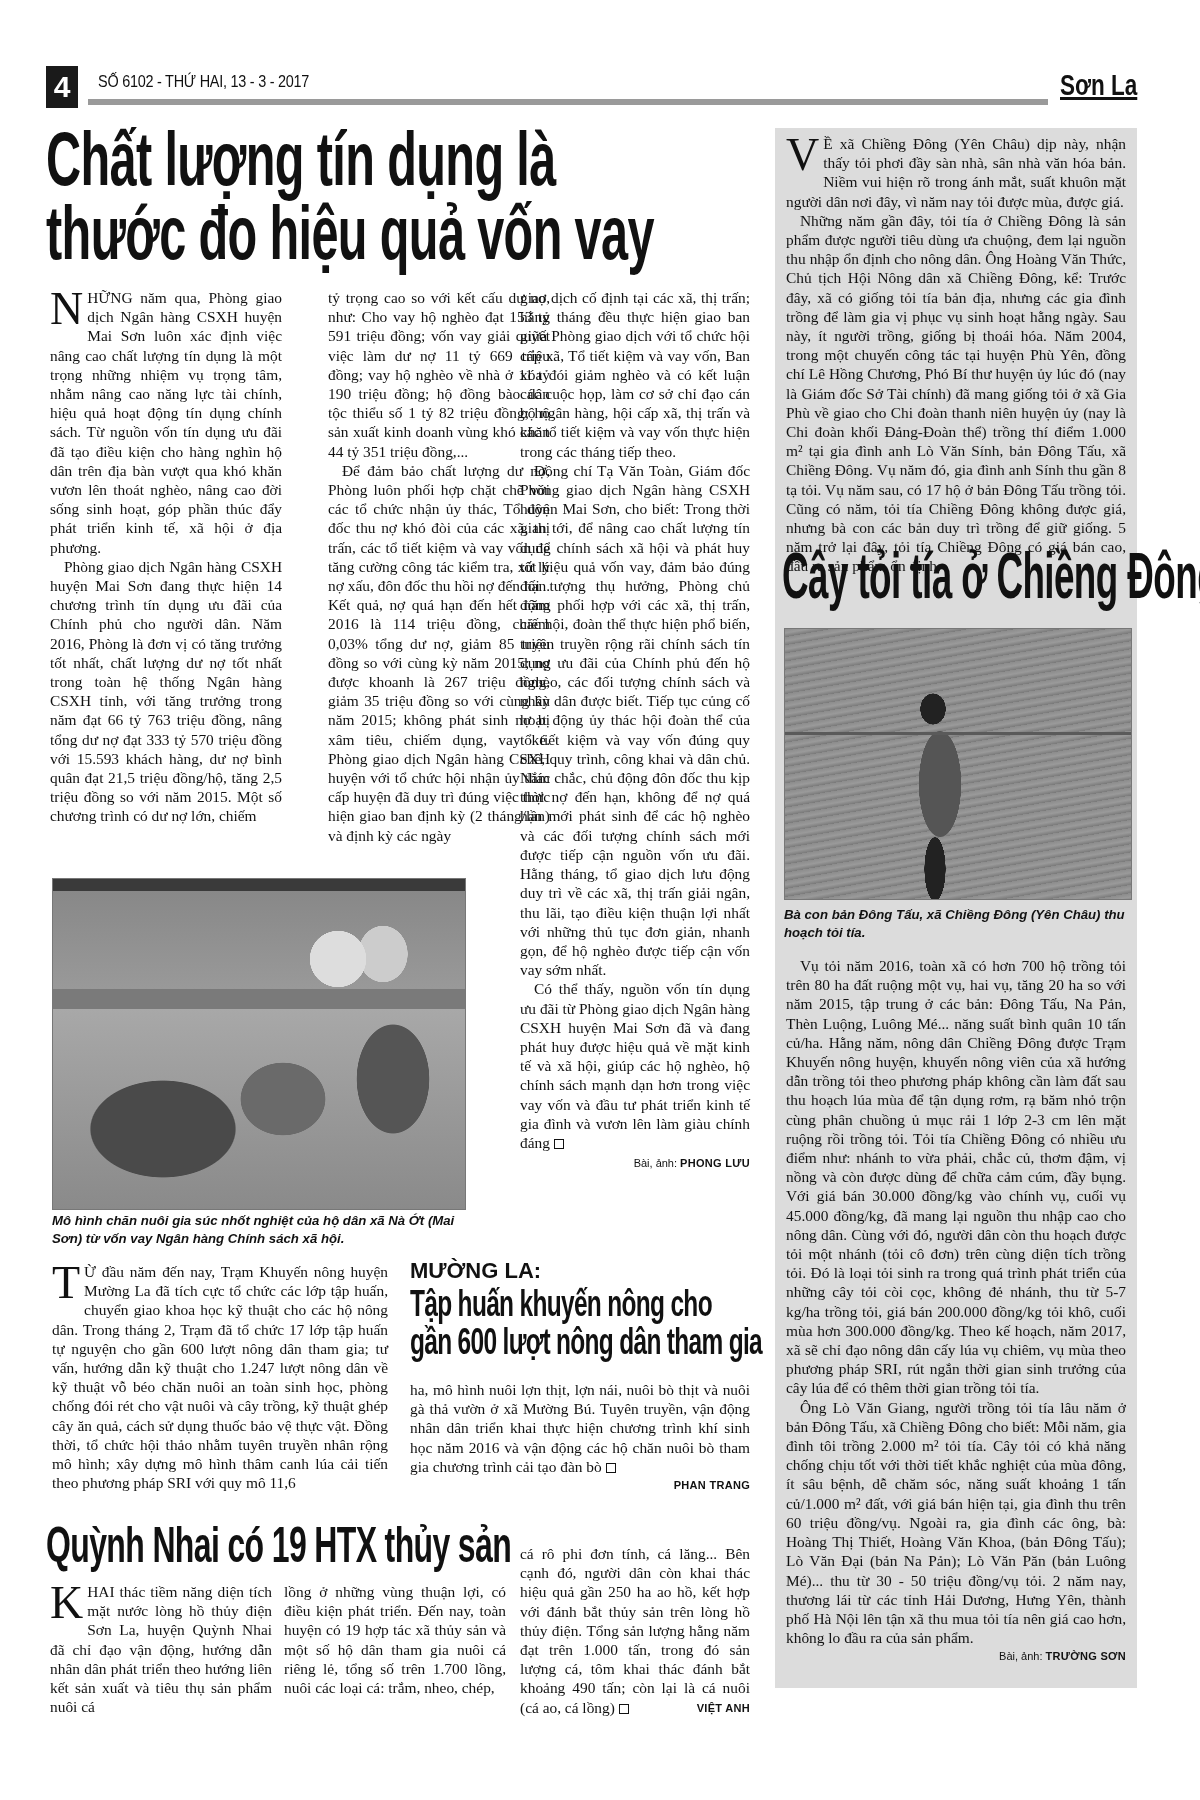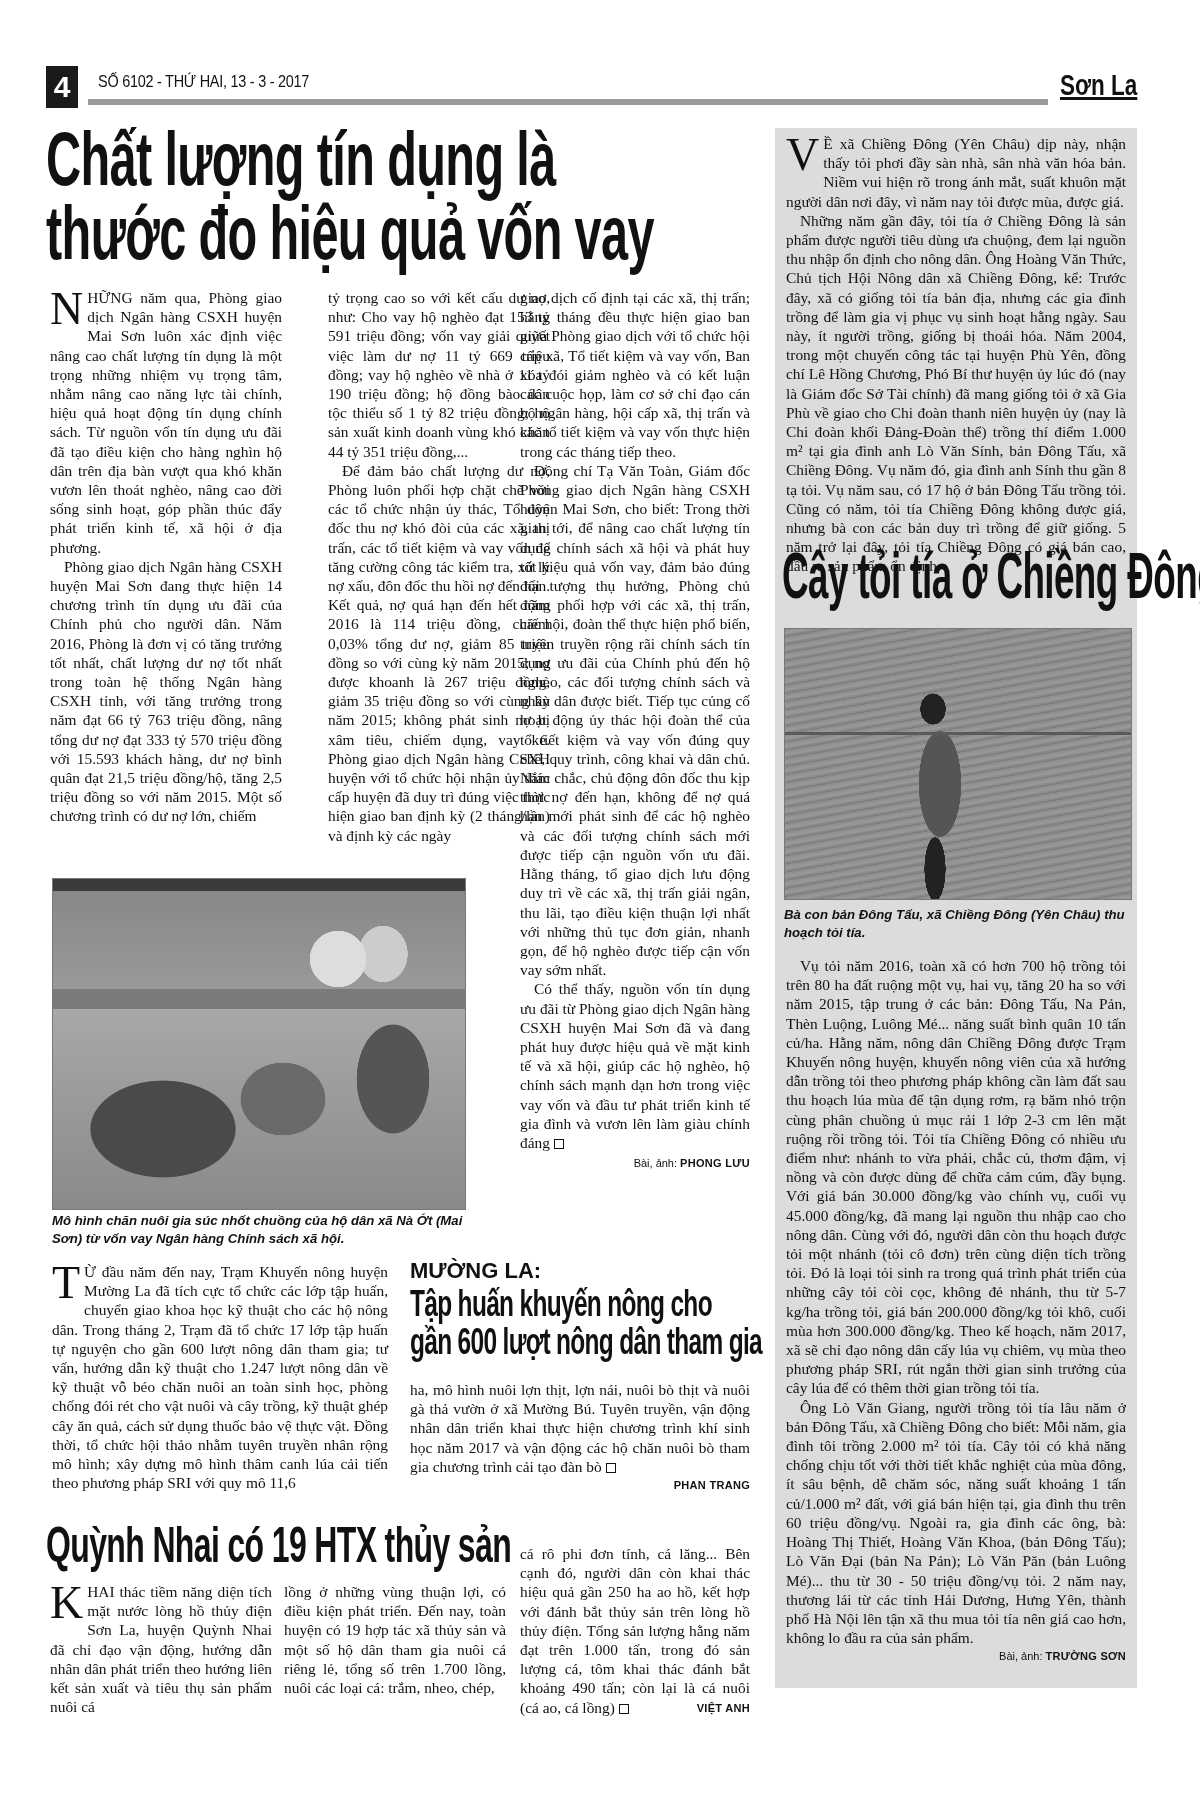--- a/index.html
+++ b/index.html
@@ -84,32 +84,32 @@
 </div>
 
 <div class="abs col" style="left:520px; top:288px; width:230px;">
   <p class="first">giao dịch cố định tại các xã, thị trấn; hằng tháng đều thực hiện giao ban giữa Phòng giao dịch với tổ chức hội cấp xã, Tổ tiết kiệm và vay vốn, Ban xóa đói giảm nghèo và có kết luận các cuộc họp, làm cơ sở chỉ đạo cán bộ ngân hàng, hội cấp xã, thị trấn và các tổ tiết kiệm và vay vốn thực hiện trong các tháng tiếp theo.</p>
   <p>Đồng chí Tạ Văn Toàn, Giám đốc Phòng giao dịch Ngân hàng CSXH huyện Mai Sơn, cho biết: Trong thời gian tới, để nâng cao chất lượng tín dụng chính sách xã hội và phát huy tốt hiệu quả vốn vay, đảm bảo đúng đối tượng thụ hưởng, Phòng chủ động phối hợp với các xã, thị trấn, các hội, đoàn thể thực hiện phổ biến, tuyên truyền rộng rãi chính sách tín dụng ưu đãi của Chính phủ đến hộ nghèo, các đối tượng chính sách và nhân dân được biết. Tiếp tục củng cố hoạt động ủy thác hội đoàn thể của tổ tiết kiệm và vay vốn đúng quy chế, quy trình, công khai và dân chủ. Nắm chắc, chủ động đôn đốc thu kịp thời nợ đến hạn, không để nợ quá hạn mới phát sinh để các hộ nghèo và các đối tượng chính sách mới được tiếp cận nguồn vốn ưu đãi. Hằng tháng, tổ giao dịch lưu động duy trì về các xã, thị trấn giải ngân, thu lãi, tạo điều kiện thuận lợi nhất với những thủ tục đơn giản, nhanh gọn, để hộ nghèo được tiếp cận vốn vay sớm nhất.</p>
   <p><span>Có thể thấy, nguồn vốn tín dụng ưu đãi từ Phòng giao dịch Ngân hàng CSXH huyện Mai Sơn đã và đang phát huy được hiệu quả về mặt kinh tế và xã hội, giúp các hộ nghèo, hộ chính sách mạnh dạn hơn trong việc vay vốn và đầu tư phát triển kinh tế gia đình và vươn lên làm giàu chính đáng</span><span class="sq"></span></p>
   <div class="byline" style="margin-top:2px;"><span>Bài, ảnh:</span> <b>PHONG LƯU</b></div>
 </div>
 
 <div class="abs photo photo-cow"></div>
-<div class="abs caption" style="left:52px; top:1212px; width:420px;">Mô hình chăn nuôi gia súc nhốt chuồng của hộ dân xã Nà Ớt (Mai Sơn) từ vốn vay Ngân hàng Chính sách xã hội.</div>
+<div class="abs caption" style="left:52px; top:1212px; width:420px;">Mô hình chăn nuôi gia súc nhốt nghiệt của hộ dân xã Nà Ớt (Mai Sơn) từ vốn vay Ngân hàng Chính sách xã hội.</div>
 
 <div class="abs col" style="left:52px; top:1262px; width:336px;">
   <p class="first"><span class="dropcap">T</span><span>Ừ đầu năm đến nay, Trạm Khuyến nông huyện Mường La đã tích cực tổ chức các lớp tập huấn, chuyển giao khoa học kỹ thuật cho các hộ nông dân. Trong tháng 2, Trạm đã tổ chức 17 lớp tập huấn tự nguyện cho gần 600 lượt nông dân tham gia; tư vấn, hướng dẫn kỹ thuật cho 1.247 lượt nông dân về kỹ thuật vỗ béo chăn nuôi an toàn sinh học, phòng chống đói rét cho vật nuôi và cây trồng, kỹ thuật ghép cây ăn quả, cách sử dụng thuốc bảo vệ thực vật. Đồng thời, tổ chức hội thảo nhằm tuyên truyền nhân rộng mô hình; xây dựng mô hình thâm canh lúa cải tiến theo phương pháp SRI với quy mô 11,6</span></p>
 </div>
 <div class="abs h-sub-kicker">MƯỜNG LA:</div>
 <div class="abs headline h-sub">
   <div>Tập huấn khuyến nông cho</div>
   <div>gần 600 lượt nông dân tham gia</div>
 </div>
 <div class="abs col" style="left:410px; top:1380px; width:340px;">
-  <p class="first"><span>ha, mô hình nuôi lợn thịt, lợn nái, nuôi bò thịt và nuôi gà thả vườn ở xã Mường Bú. Tuyên truyền, vận động nhân dân triển khai thực hiện chương trình khí sinh học năm 2017 và vận động các hộ chăn nuôi bò tham gia chương trình cải tạo đàn bò</span><span class="sq"></span></p>
+  <p class="first"><span>ha, mô hình nuôi lợn thịt, lợn nái, nuôi bò thịt và nuôi gà thả vườn ở xã Mường Bú. Tuyên truyền, vận động nhân dân triển khai thực hiện chương trình khí sinh học năm 2016 và vận động các hộ chăn nuôi bò tham gia chương trình cải tạo đàn bò</span><span class="sq"></span></p>
   <div class="byline"><b>PHAN TRANG</b></div>
 </div>
 
 <div class="abs headline h-bottom">Quỳnh Nhai có 19 HTX thủy sản</div>
 <div class="abs col" style="left:50px; top:1582px; width:222px;">
   <p class="first"><span class="dropcap">K</span><span>HAI thác tiềm năng diện tích mặt nước lòng hồ thủy điện Sơn La, huyện Quỳnh Nhai đã chỉ đạo vận động, hướng dẫn nhân dân phát triển theo hướng liên kết sản xuất và tiêu thụ sản phẩm nuôi cá</span></p>
 </div>
 <div class="abs col" style="left:284px; top:1582px; width:222px;">
   <p class="first">lồng ở những vùng thuận lợi, có điều kiện phát triển. Đến nay, toàn huyện có 19 hợp tác xã thủy sản và một số hộ dân tham gia nuôi cá riêng lẻ, tổng số trên 1.700 lồng, nuôi các loại cá: trắm, nheo, chép,</p>
 </div>

